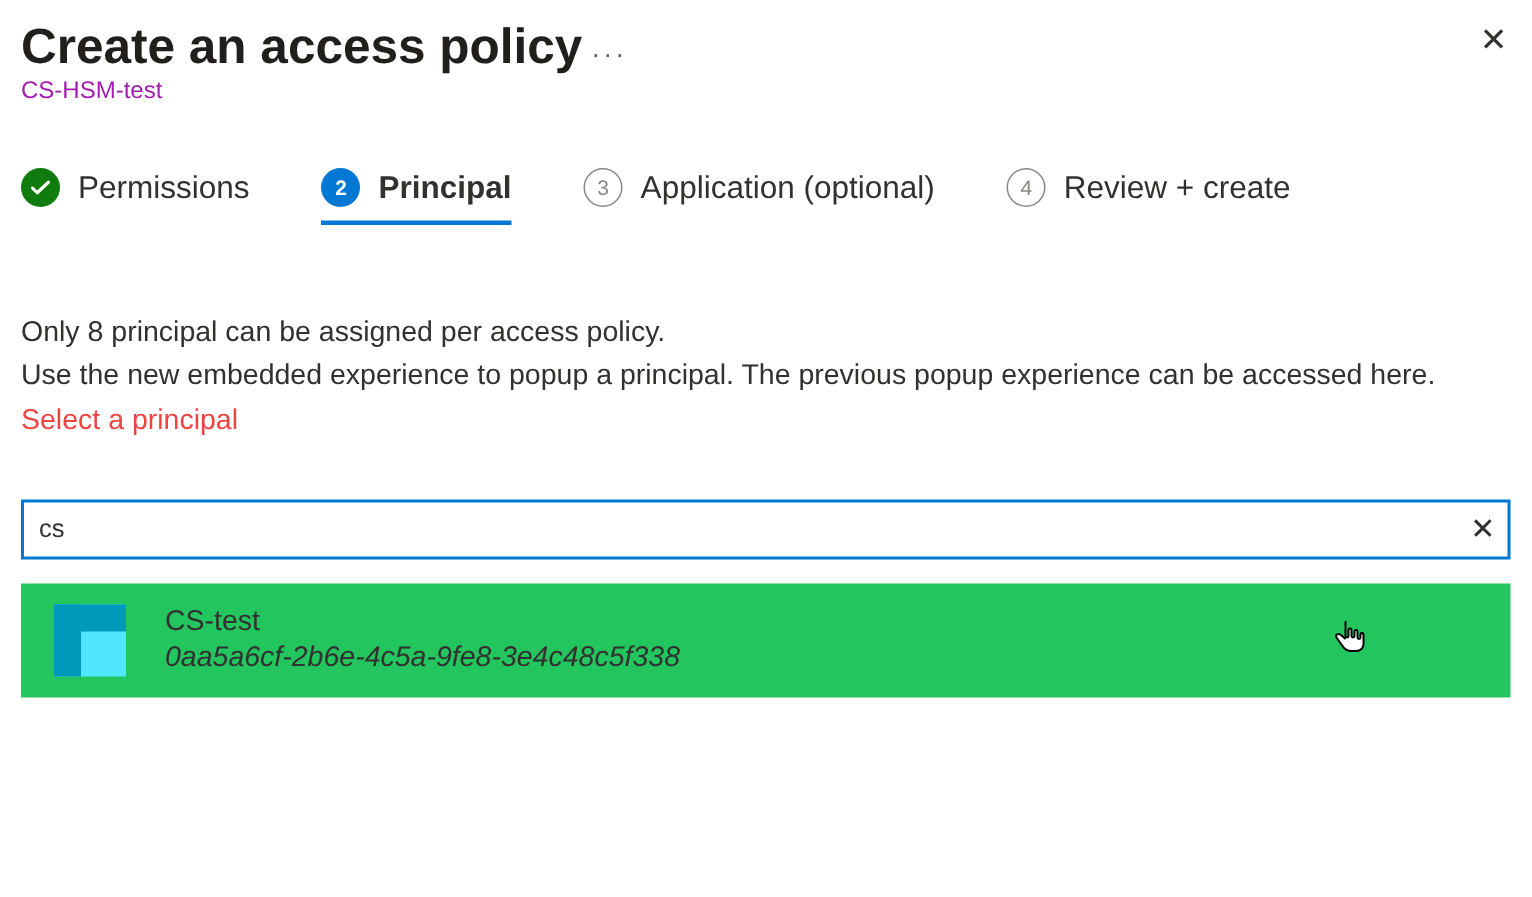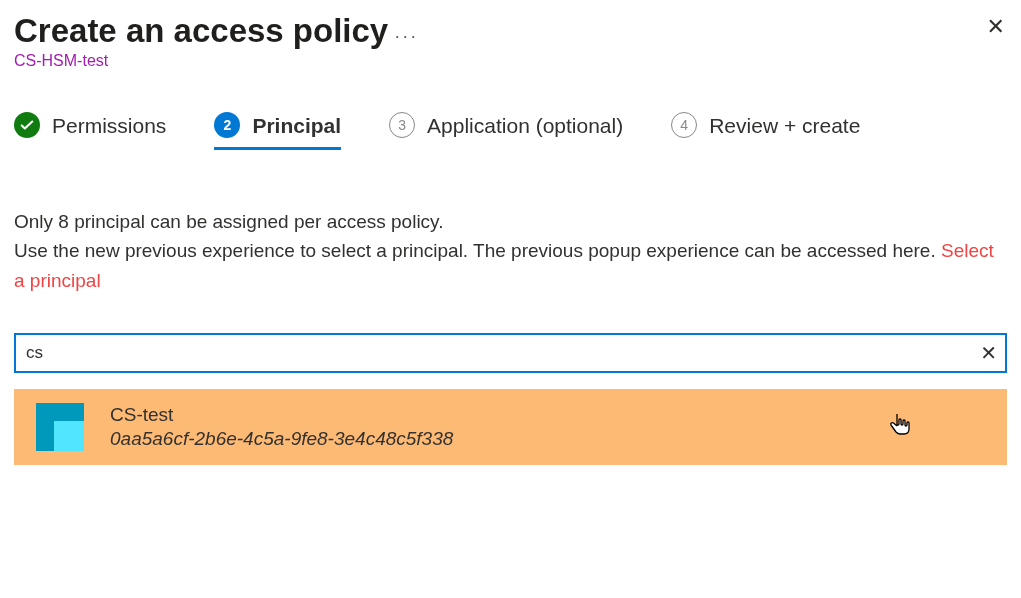--- a/index.html
+++ b/index.html
@@ -131,21 +131,21 @@
     right: 10px;
     top: 50%;
     transform: translateY(-50%);
     font-size: 20px;
     color: #323130;
     cursor: pointer;
     font-weight: 300;
   }
   .result-item {
     margin-top: 16px;
-    background: #fdba74;
+    background: #22c55e;
     padding: 14px 22px;
     display: flex;
     align-items: center;
     gap: 26px;
     cursor: pointer;
     position: relative;
   }
   .app-tile {
     width: 48px;
     height: 48px;
@@ -223,21 +223,21 @@
   </div>
   <div class="step future">
     <span class="step-badge badge-future">4</span>
     <span class="step-label">Review + create</span>
   </div>
 </div>
 
 <div class="info-block">
   <div>Only 8 principal can be assigned per access policy.</div>
   <div>
-    <span>Use the new previous experience to select a principal. The previous popup experience can be accessed here. </span><a>Select a principal</a>
+    <span>Use the new embedded experience to popup a principal. The previous popup experience can be accessed here. </span><a>Select a principal</a>
   </div>
 </div>
 
 <div class="search-wrap">
   <input class="search-input" type="text" value="cs" style="">
   <span class="search-clear">✕</span>
 </div>
 
 <div class="result-item">
   <div class="app-tile"></div>

